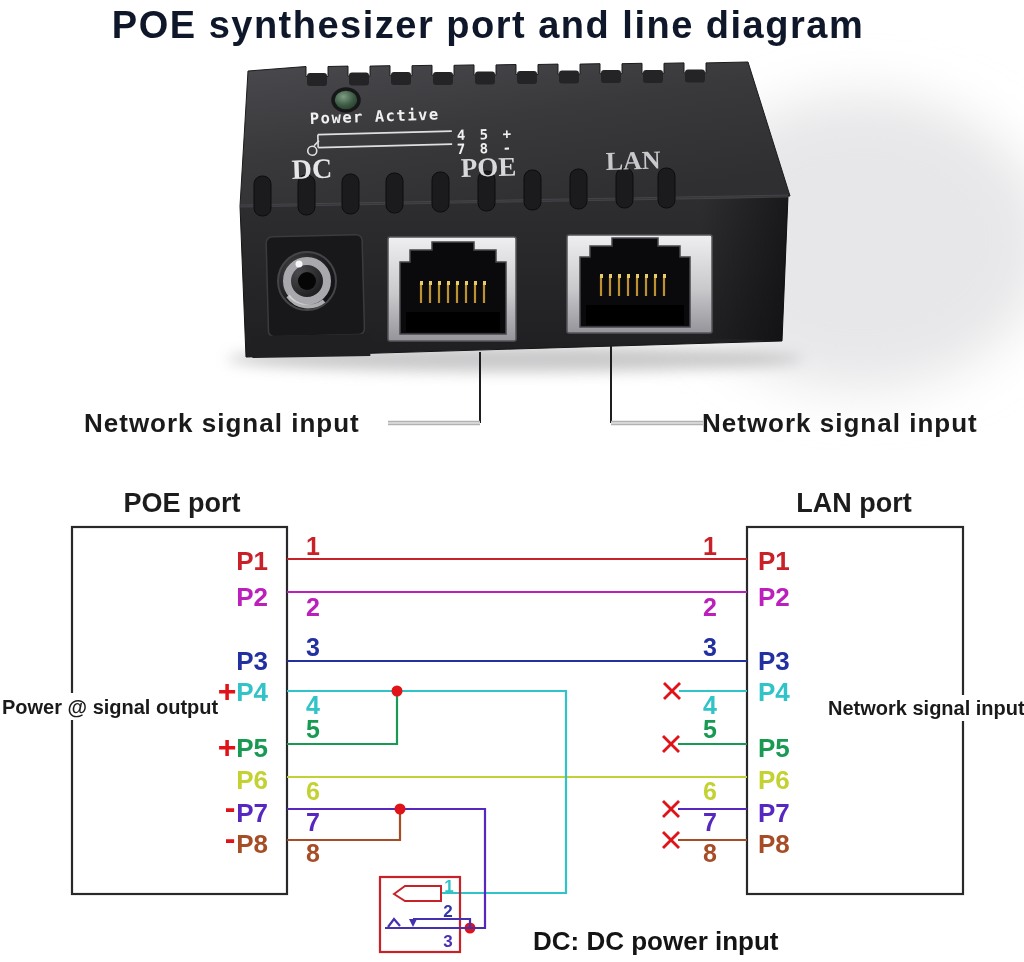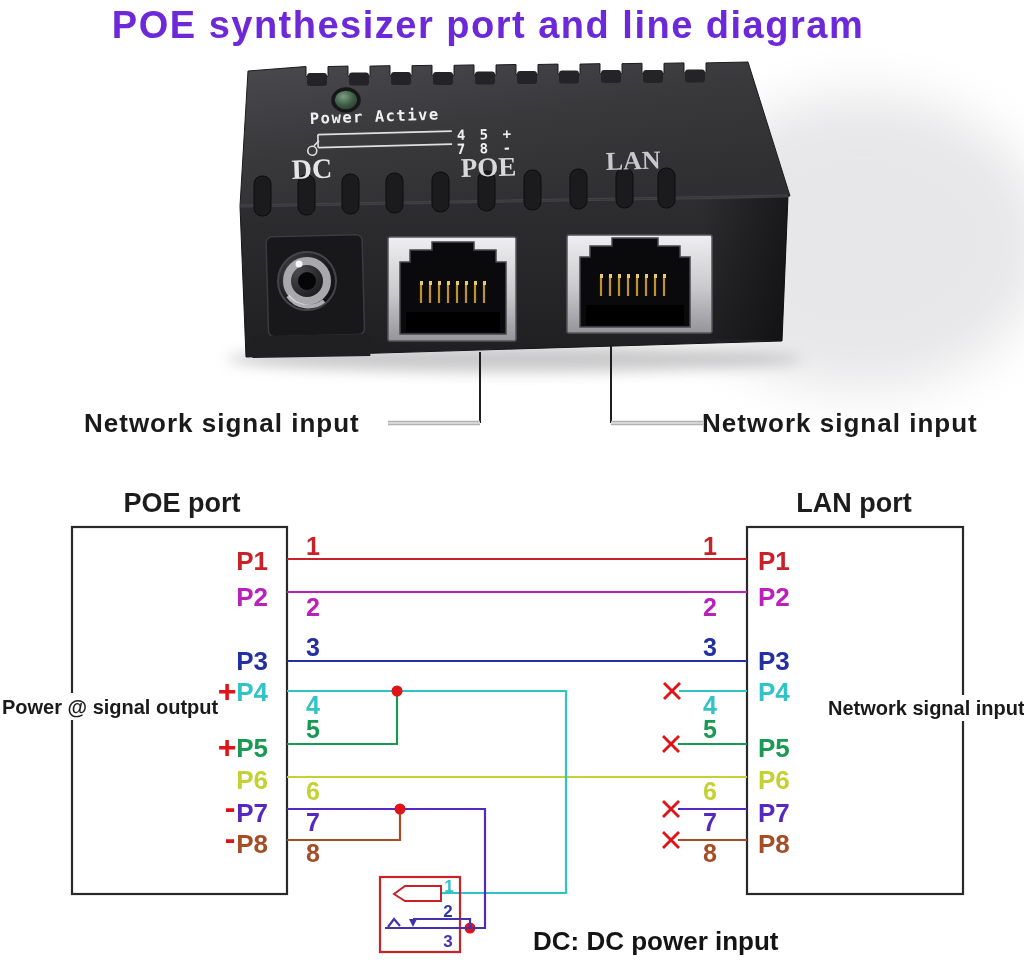--- a/index.html
+++ b/index.html
@@ -1,18 +1,18 @@
 <!DOCTYPE html>
 <html><head>
 <meta charset="utf-8">
 <style>
   html,body{margin:0;padding:0;background:#ffffff;}
   body{width:1024px;height:962px;position:relative;font-family:"Liberation Sans",sans-serif;overflow:hidden;}
   #title{position:absolute;top:4px;left:0;width:976px;text-align:center;
-         font-size:38px;font-weight:700;letter-spacing:1.5px;color:#6d28d9;
+         font-size:38px;font-weight:700;letter-spacing:1.5px;color:#0f172a;
          font-family:"Liberation Sans",sans-serif;}
   svg{position:absolute;top:0;left:0;}
   text{font-family:"Liberation Sans",sans-serif;}
   .mono{font-family:"DejaVu Sans Mono",monospace;}
   .serif{font-family:"Liberation Serif",serif;}
 </style>
 </head>
 <body>
 
 <div id="title">POE synthesizer port and line diagram</div>

